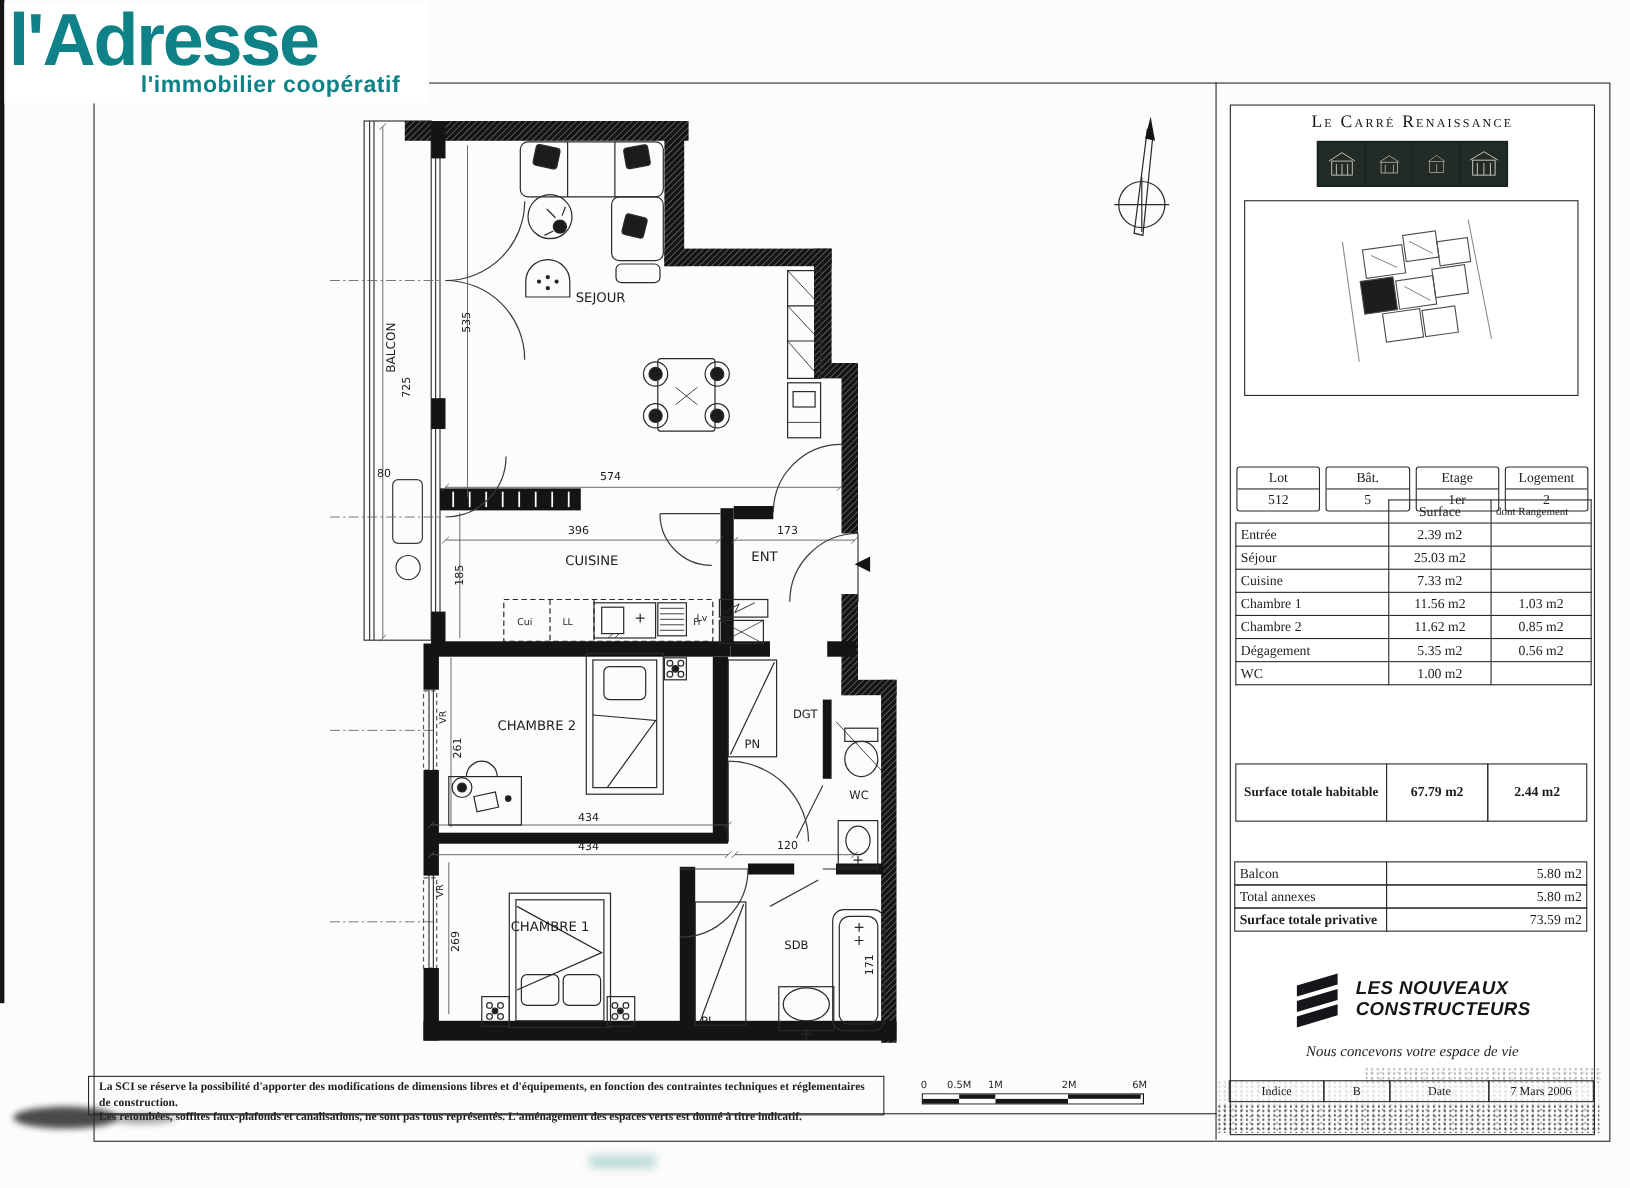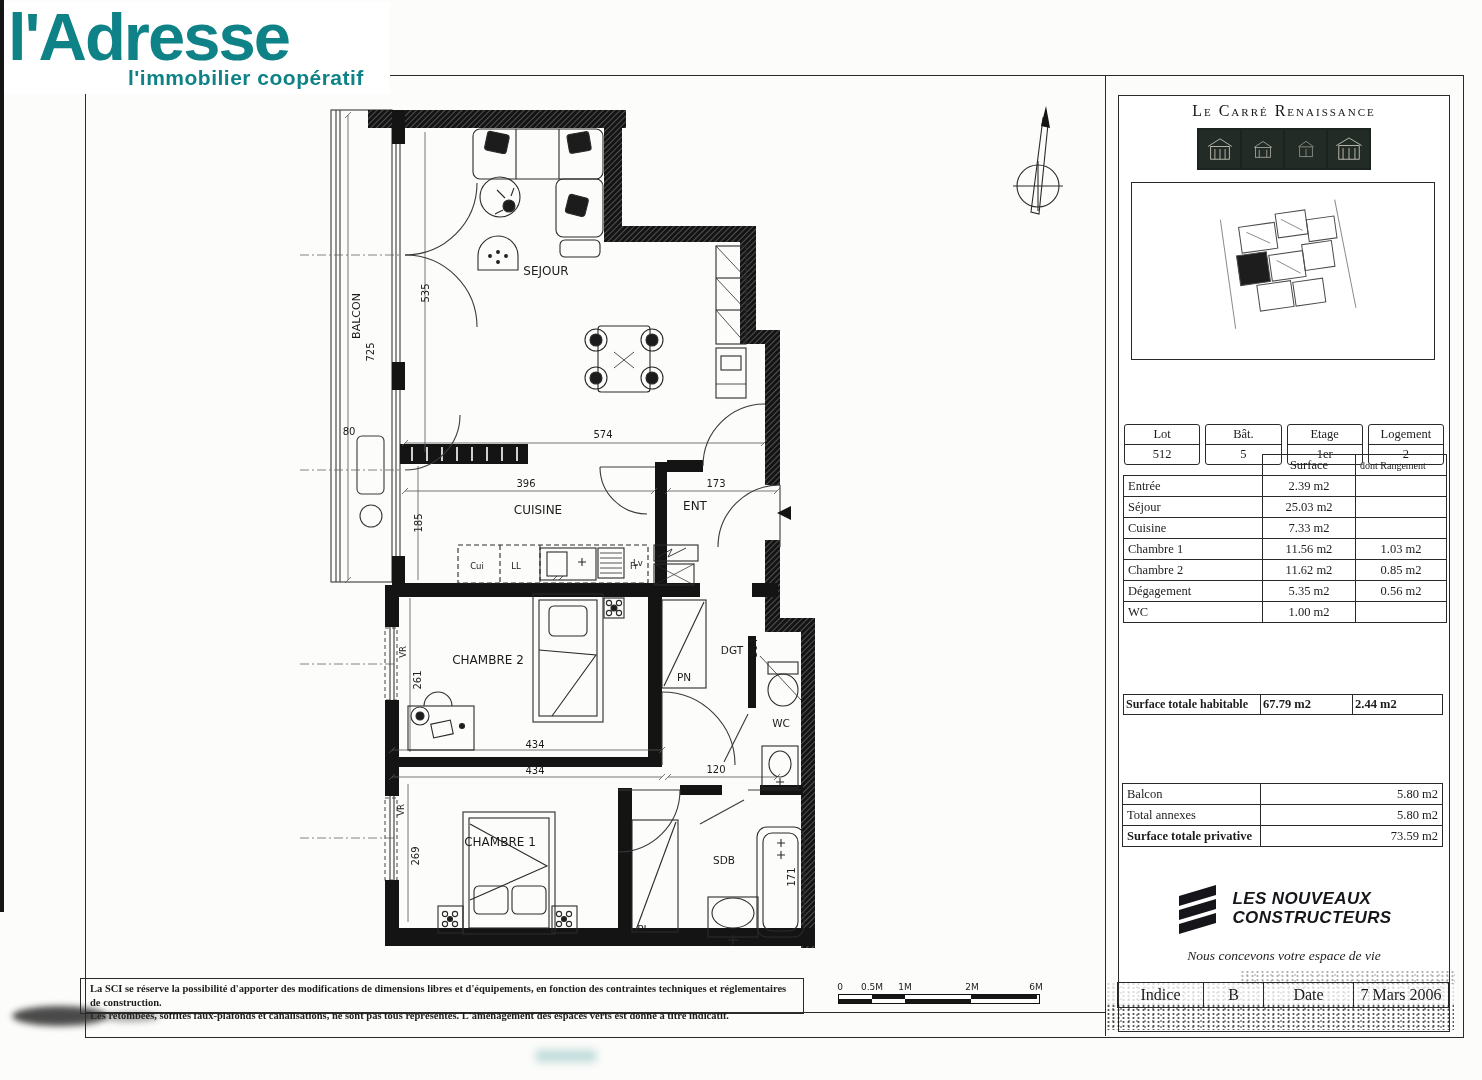--- a/index.html
+++ b/index.html
@@ -48,33 +48,33 @@
   table.stable{top:358px;left:4px;position:absolute;border-collapse:collapse;font-size:12.5px;}
   table.stable td{border:1.3px solid #2a2a2a;height:20px;padding:0 4px;}
   table.stable td.nb{border:none;}
   table.stable td.lab{width:130px;text-align:left;}
   table.stable td.sur{width:84px;text-align:center;}
   table.stable td.ran{width:82px;text-align:center;}
   table.stable td.hd-sur{text-align:center;}
   table.stable td.hd-ran{text-align:left;font-size:10px;}
   .total-grid{top:598px;left:4px;width:320px;display:grid;grid-template-columns:138px 92px 90px;
               font-weight:bold;font-size:12.5px;box-sizing:border-box;}
-  .total-grid div{border:1.5px solid #2a2a2a;padding:2px 2px;margin-left:-1px;}
+  .total-grid div{border:1.5px solid #2a2a2a;padding:18px 2px;text-align:center;margin-left:-1px;}
   .total-grid div:first-child{margin-left:0;font-size:12px;}
   .annex-grid{top:688px;left:4px;width:320px;display:grid;grid-template-columns:138px 182px;font-size:12.5px;}
   .annex-grid div{border:1.3px solid #2a2a2a;padding:2.5px 4px;margin:-1px 0 0 -1px;}
   .annex-grid .al{text-align:left;}
   .annex-grid .av{text-align:right;}
   .annex-grid .bold{font-weight:bold;}
   .lnc{top:786px;left:0;width:100%;display:flex;justify-content:center;align-items:center;gap:10px;}
   .lnc-text{font-family:"Liberation Sans",sans-serif;font-weight:bold;font-style:italic;
             font-size:17px;line-height:1.1;color:#16161a;letter-spacing:.4px;}
   .lnc-tag{top:852px;left:0;width:100%;text-align:center;font-style:italic;font-size:13.5px;color:#222;}
   .rev-row{top:886px;left:-1px;width:347px;display:grid;grid-template-columns:86px 60px 90px 95px;
-           font-size:16px;}
+           font-size:11px;}
   .rev-row div{border:1.2px solid #2a2a2a;margin-left:-1px;text-align:center;padding:3px 0;}
   
   .scalebar{left:838px;top:982px;width:202px;z-index:6;}
   .sb-labels{position:relative;height:11px;font-family:"DejaVu Sans",sans-serif;font-size:9px;}
   .sb-labels span{position:absolute;transform:translateX(-50%);}
   .sb-bar{margin-top:1px;width:200px;border:1px solid #111;}
   .sb-row{display:flex;height:4px;}
   .sb-row div{height:4px;}
   .b{background:#161616;} .w{background:#fff;}
   
@@ -319,21 +319,21 @@
 
   <polygon points="791,506 777,513 791,520" fill="#141414" stroke="none"></polygon>
 </svg>
 
 <div>
   <span class="lbl v" style="left:356px;top:316px;font-size:11px;">BALCON</span>
   <span class="lbl v dim" style="left:370px;top:352px;">725</span>
   <span class="lbl dim" style="left:349px;top:431px;">80</span>
   <span class="lbl v dim" style="left:425px;top:293px;">535</span>
   <span class="lbl" style="left:546px;top:271px;">SEJOUR</span>
-  <span class="lbl dim" style="left:603px;top:434px;">574</span>
+  <span class="lbl dim" style="left:555px;top:434px;">574</span>
   <span class="lbl dim" style="left:526px;top:483px;">396</span>
   <span class="lbl dim" style="left:716px;top:483px;">173</span>
   <span class="lbl" style="left:538px;top:510px;">CUISINE</span>
   <span class="lbl" style="left:695px;top:506px;">ENT</span>
   <span class="lbl v dim" style="left:418px;top:523px;">185</span>
   <span class="lbl xs" style="left:477px;top:566px;">Cui</span>
   <span class="lbl xs" style="left:516px;top:566px;">LL</span>
   <span class="lbl xs" style="left:611px;top:563px;margin-left:27px;">Lv</span>
   <span class="lbl xs" style="left:634px;top:566px;">Fr</span>
   <span class="lbl" style="left:488px;top:660px;">CHAMBRE 2</span>

